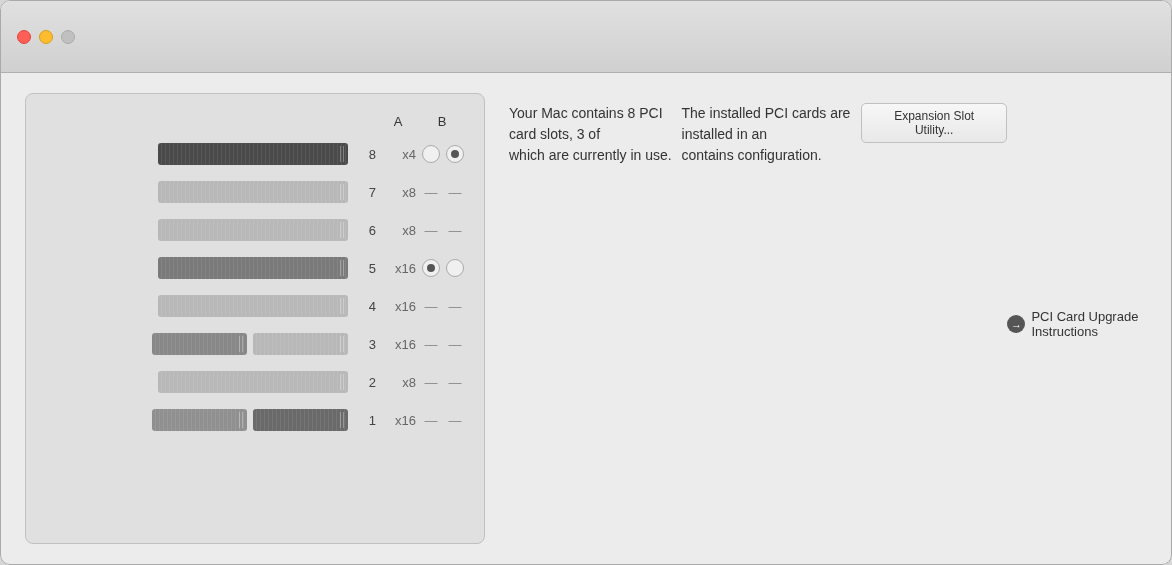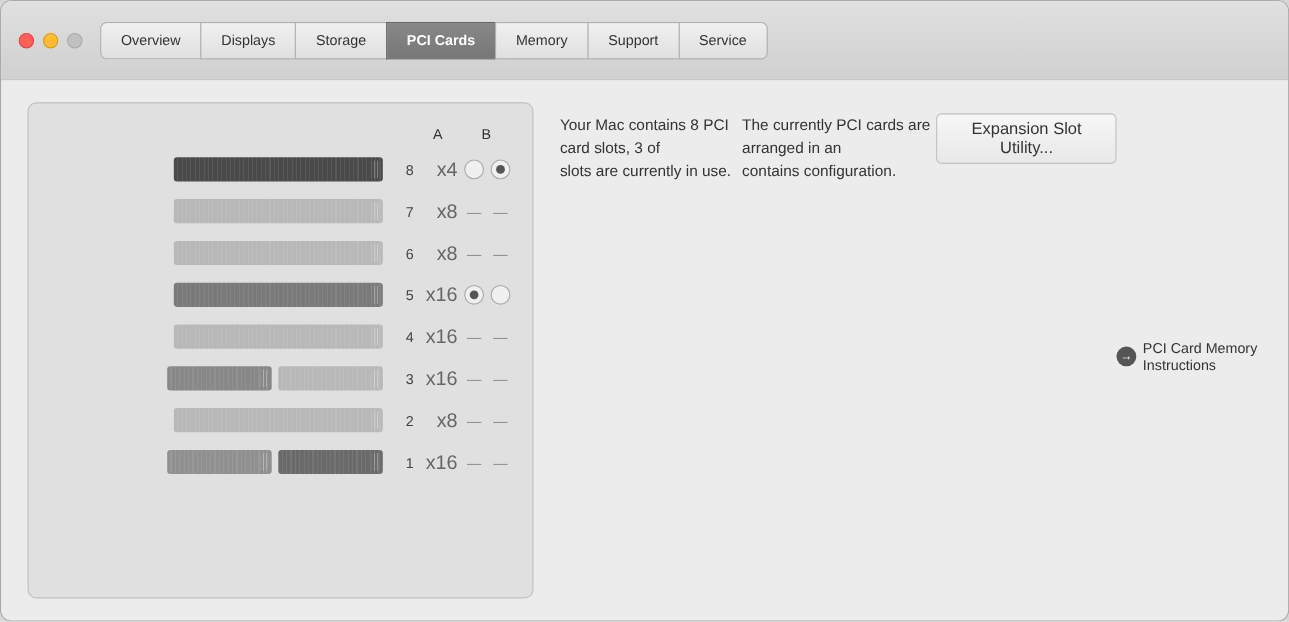--- a/index.html
+++ b/index.html
@@ -190,21 +190,21 @@
 
     .slot-num {
       font-size: 13px;
       color: #444;
       width: 20px;
       text-align: right;
       margin: 0 8px;
     }
 
     .slot-speed {
-      font-size: 18px;
+      font-size: 13px;
       color: #666;
       width: 32px;
       text-align: right;
       margin-right: 6px;
     }
 
     .radio-group {
       display: flex;
       gap: 6px;
       align-items: center;
@@ -258,21 +258,21 @@
     .info-spacer {
       flex: 1;
     }
 
     .btn-expansion {
       display: inline-block;
       padding: 5px 30px;
       background: linear-gradient(to bottom, #f7f7f7, #e8e8e8);
       border: 1px solid #c0c0c0;
       border-radius: 5px;
-      font-size: 15px;
+      font-size: 12px;
       color: #333;
       cursor: pointer;
       margin-bottom: 16px;
       align-self: flex-start;
     }
 
     .pci-link {
       display: flex;
       align-items: center;
       gap: 6px;
@@ -316,43 +316,20 @@
 <body>
 
 <div class="window">
 
   <div class="title-bar">
     <div class="traffic-lights">
       <div class="traffic-light tl-close"></div>
       <div class="traffic-light tl-minimize"></div>
       <div class="traffic-light tl-maximize"></div>
     </div>
-    <div class="tabs">
-      <div class="tab">
-        <span>Overview</span>
-      </div>
-      <div class="tab">
-        <span>Displays</span>
-      </div>
-      <div class="tab">
-        <span>Storage</span>
-      </div>
-      <div class="tab active">
-        <span>PCI Cards</span>
-      </div>
-      <div class="tab">
-        <span>Memory</span>
-      </div>
-      <div class="tab">
-        <span>Support</span>
-      </div>
-      <div class="tab">
-        <span>Service</span>
-      </div>
-    </div>
   </div>
 
   <div class="content">
 
     <div class="pci-panel">
 
       <div class="slot-header">
         <span class="col-label">A</span>
         <span class="col-label">B</span>
       </div>
@@ -476,31 +453,31 @@
             <span class="dash">—</span>
           </div>
         </div>
 
       </div>
     </div>
 
     <div class="info-panel">
       <p class="info-text">
         <span>Your Mac contains 8 PCI card slots, 3 of</span><br>
-        <span>slots are currently in use.</span>
+        <span>which are currently in use.</span>
       </p>
       <p class="info-text">
-        <span>The currently PCI cards are arranged in an</span><br>
+        <span>The installed PCI cards are installed in an</span><br>
         <span>contains configuration.</span>
       </p>
 
       <div class="info-spacer"></div>
 
       <button class="btn-expansion">Expansion Slot Utility...</button>
 
       <div class="pci-link">
         <div class="link-icon"></div>
-        <span>PCI Card Memory Instructions</span>
+        <span>PCI Card Upgrade Instructions</span>
       </div>
     </div>
 
   </div>
 </div>
 
 </body></html>

